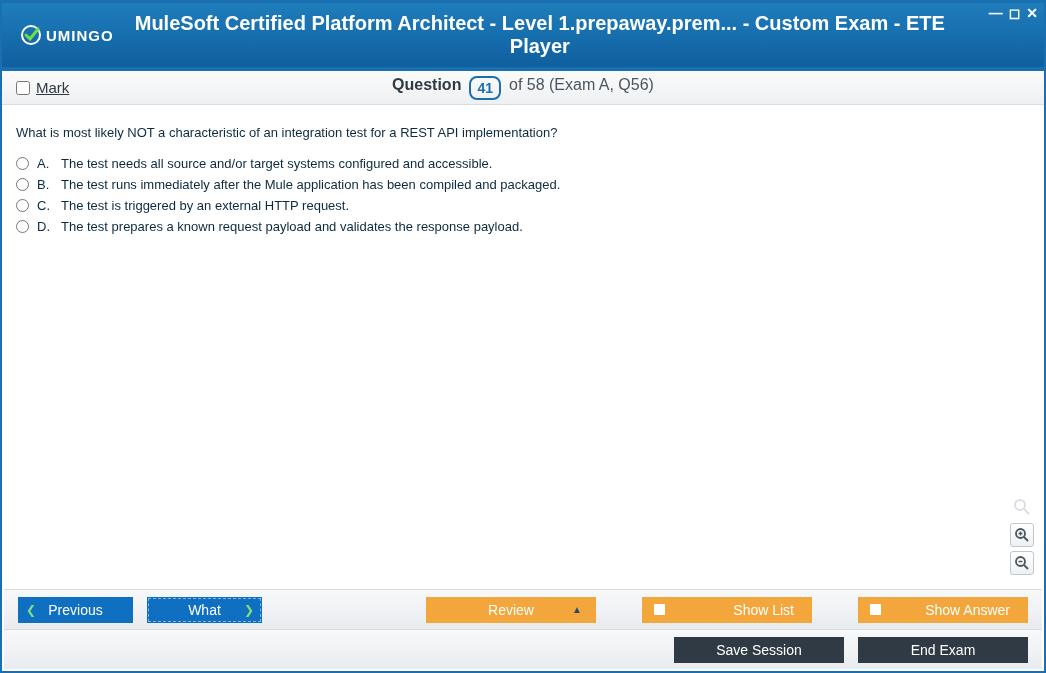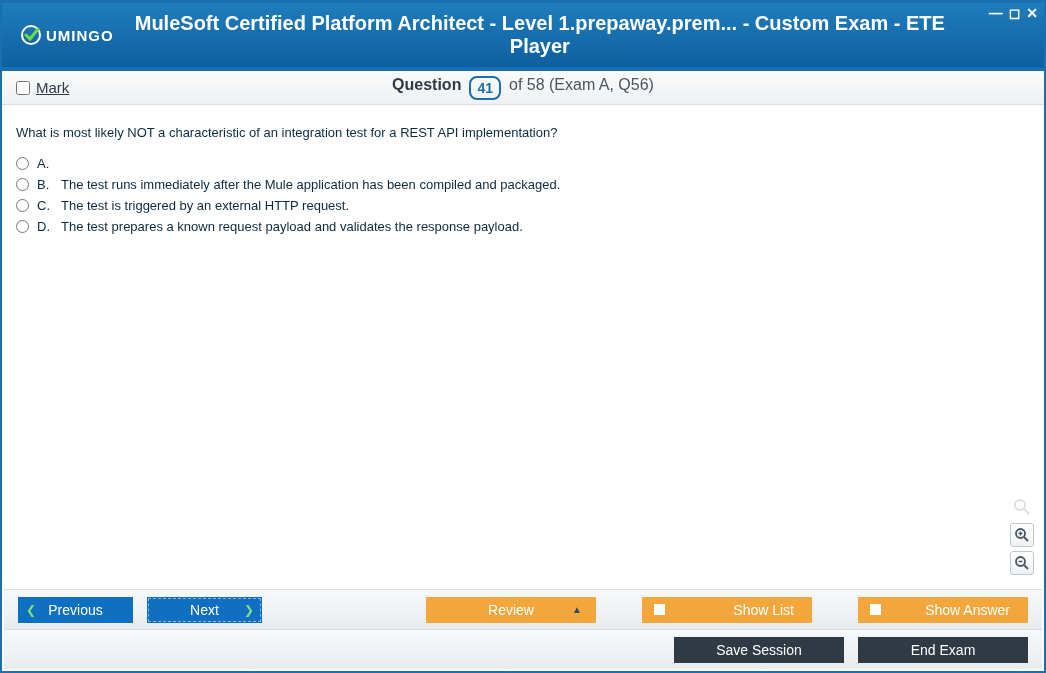--- a/index.html
+++ b/index.html
@@ -79,20 +79,21 @@
   </div>
   <div style="width:180px"></div>
 </div>
 
 <div class="content">
   <div class="question-text">What is most likely NOT a characteristic of an integration test for a REST API implementation?</div>
   <div class="options">
     <label class="option">
       <input type="radio" name="ans" style="">
       <span class="opt-letter">A.</span>
+      <span>The test needs all source and/or target systems configured and accessible.</span>
     </label>
     <label class="option">
       <input type="radio" name="ans" style="">
       <span class="opt-letter">B.</span>
       <span>The test runs immediately after the Mule application has been compiled and packaged.</span>
     </label>
     <label class="option">
       <input type="radio" name="ans" style="">
       <span class="opt-letter">C.</span>
       <span>The test is triggered by an external HTTP request.</span>
@@ -129,21 +130,21 @@
   </div>
 </div>
 
 <div class="footer">
   <div class="footer-row">
     <button class="btn blue prev">
       <span class="arrow-l">❮</span>
       <span>Previous</span>
     </button>
     <button class="btn blue next active">
-      <span>Next</span>
+      <span>What</span>
       <span class="arrow-r">❯</span>
     </button>
     <div class="spacer"></div>
     <button class="btn orange review">
       <span>Review</span>
       <span class="tri">▲</span>
     </button>
     <button class="btn orange showlist">
       <span class="sq"></span>
       <span>Show List</span>

